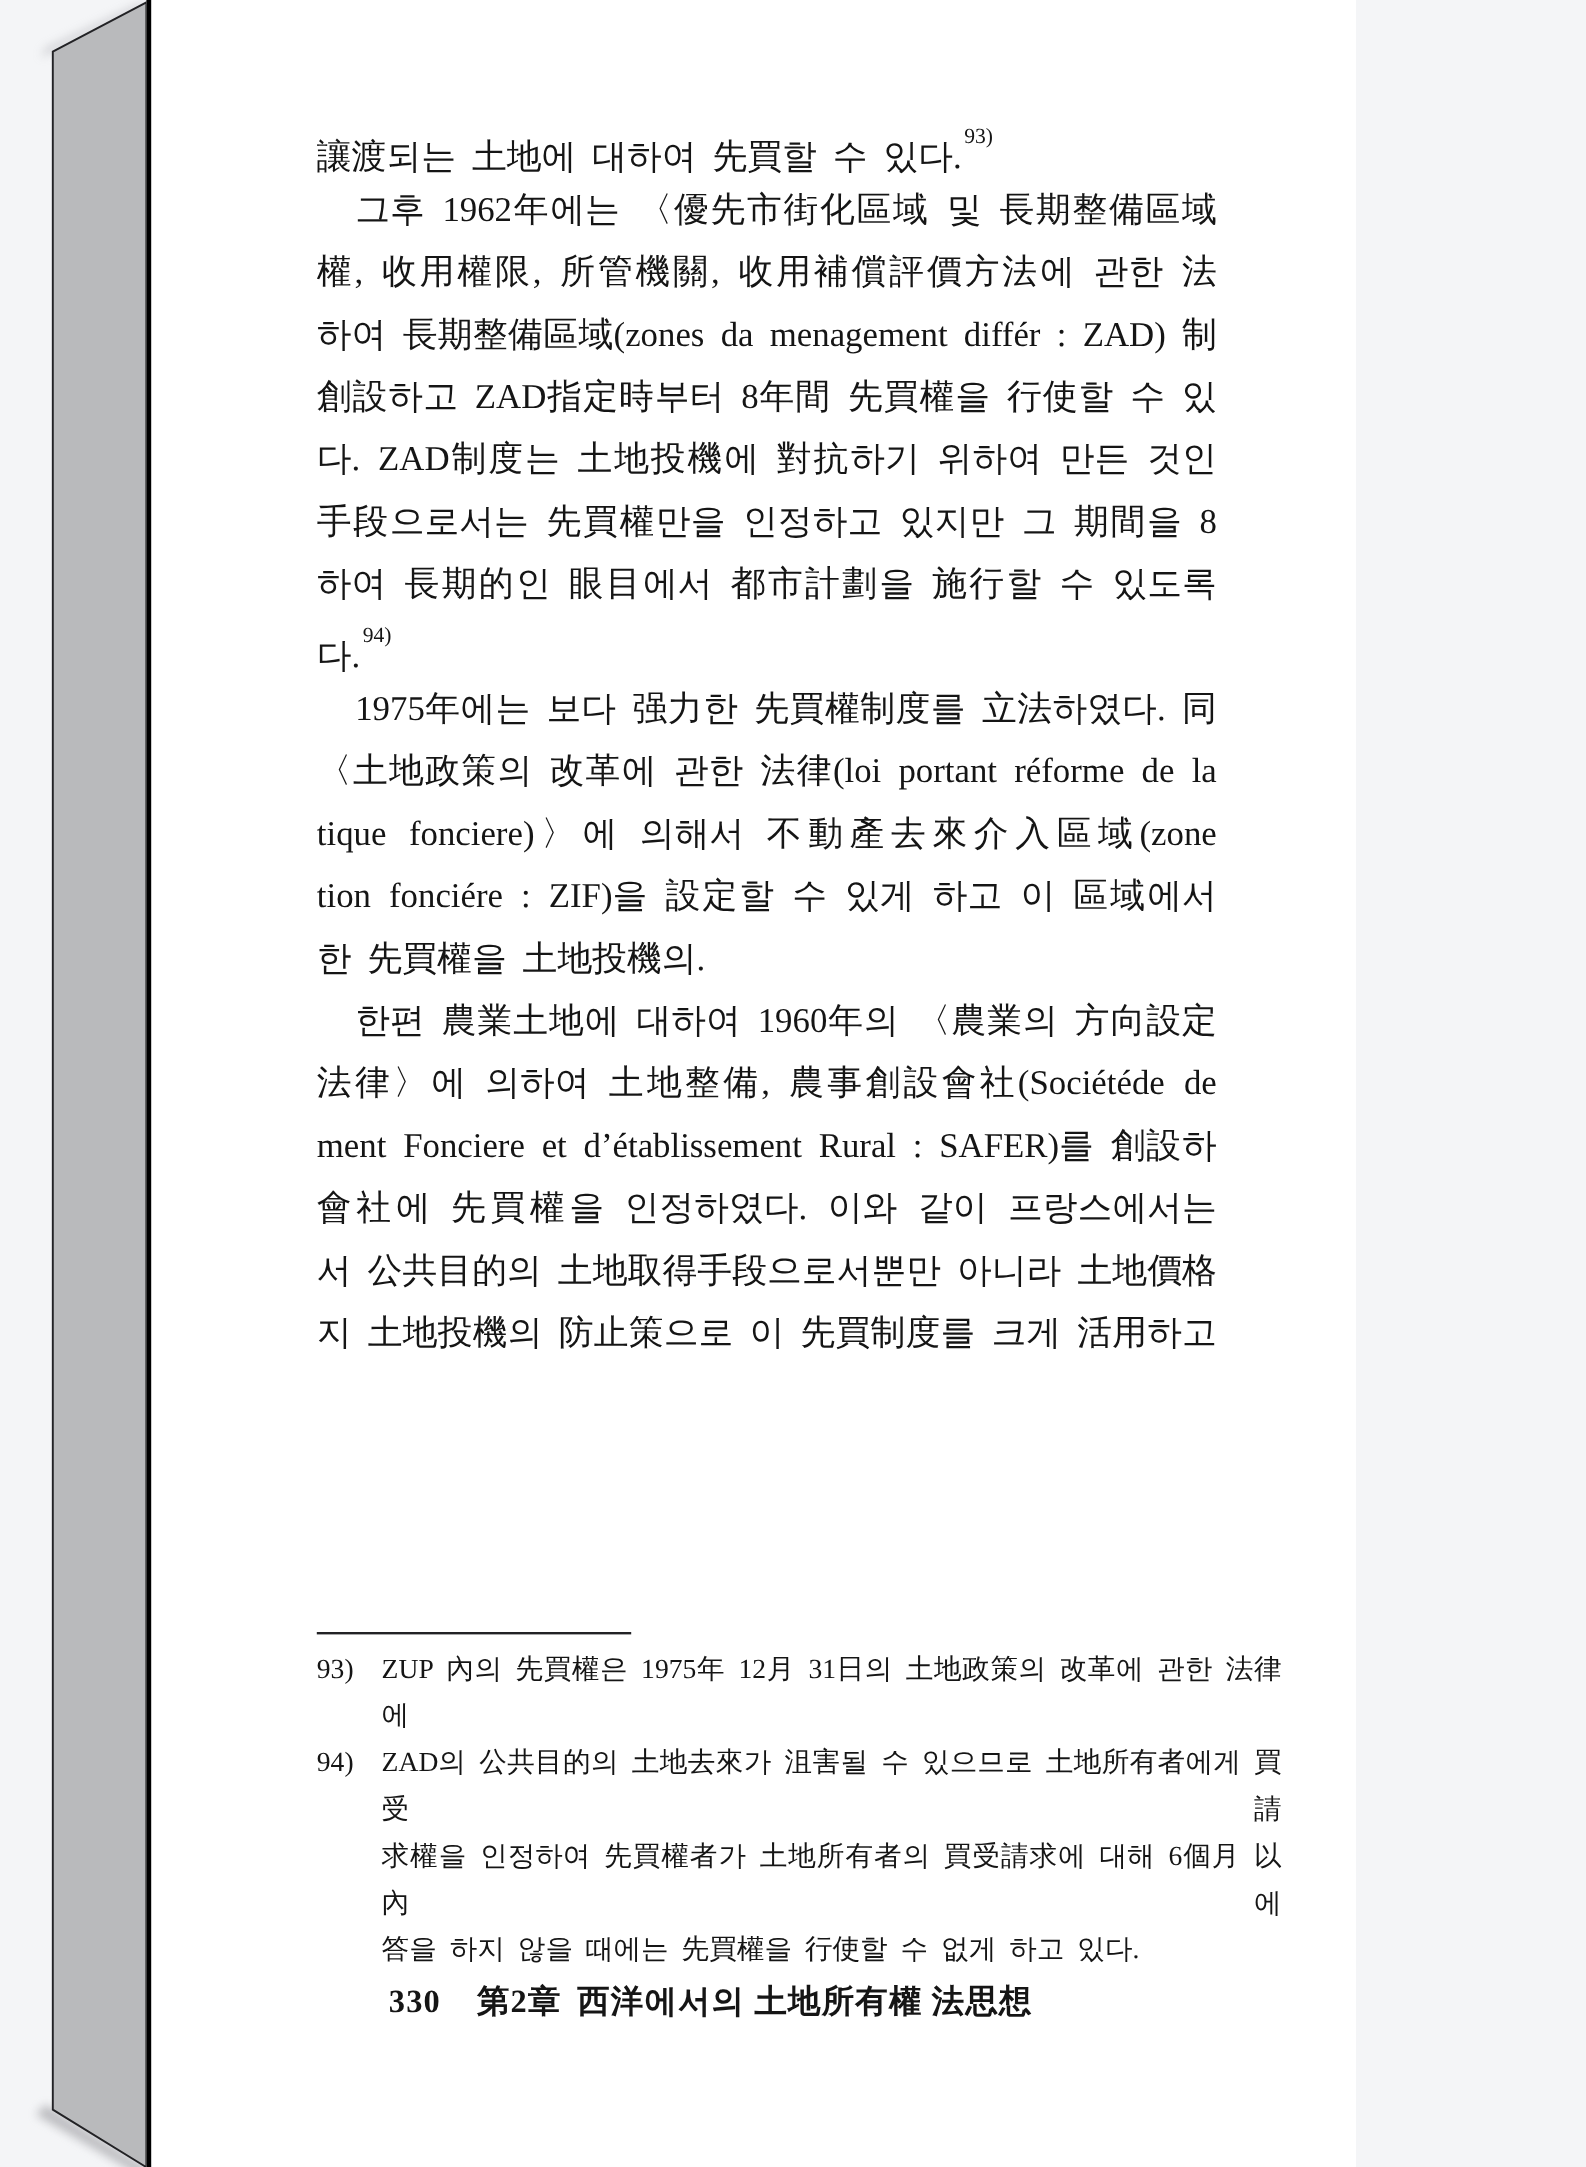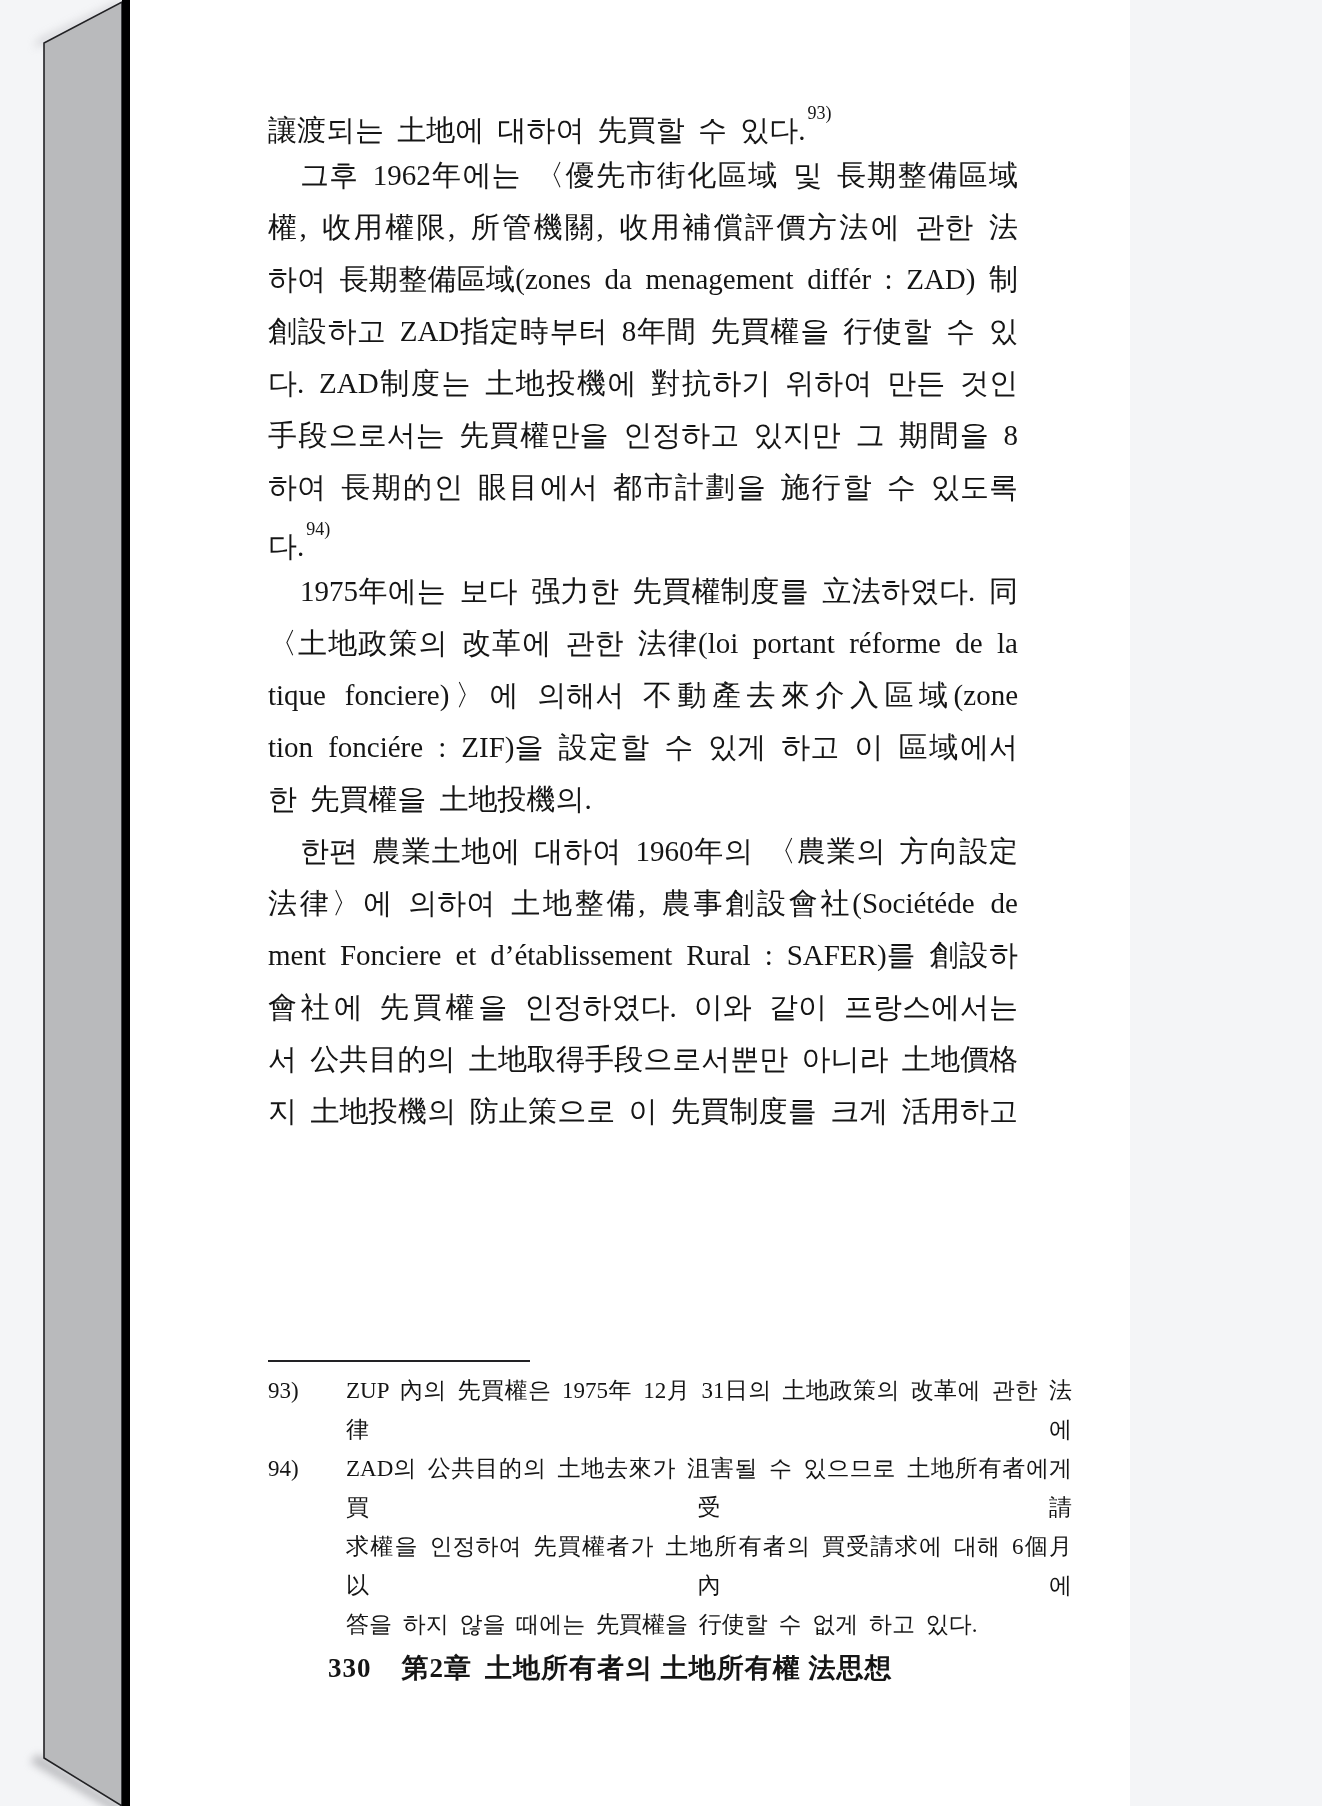--- a/index.html
+++ b/index.html
@@ -13,21 +13,21 @@
   }
   #book-edge-svg {
     position: absolute; left: 0; top: 0;
     width: 1322px; height: 1806px;
   }
   #page {
     position: absolute;
     left: 122px; top: 0;
     width: 1008px; height: 1806px;
     background: #ffffff;
-    border-left: 8px solid #000000;
+    border-left: 4px solid #000000;
     box-sizing: border-box;
   }
   #body-text {
     position: absolute;
     left: 138px; top: 97px;
     width: 750px;
   }
   .line {
     height: 52px;
     line-height: 52px;
@@ -60,21 +60,20 @@
     flex: 0 0 54px;
     font-size: 23px;
     line-height: 39px;
   }
   .fn-body { flex: 1 1 auto; }
   .fn-line {
     font-size: 23px;
     line-height: 39px;
     word-spacing: 5px;
     overflow: hidden;
-    margin-left: 24px;
   }
   #page-footer {
     position: absolute;
     left: 198px; top: 1650px;
     font-size: 27px;
     font-weight: 700;
     letter-spacing: 1px;
     white-space: nowrap;
   }
   #page-footer .pn { margin-right: 30px; text-align: center; }
@@ -133,16 +132,16 @@
       <span class="fn-marker">94)</span>
       <div class="fn-body">
         <div class="fn-line fill">ZAD의 公共目的의 土地去來가 沮害될 수 있으므로 土地所有者에게 買受請</div>
         <div class="fn-line fill">求權을 인정하여 先買權者가 土地所有者의 買受請求에 대해 6個月 以內에</div>
         <div class="fn-line">答을 하지 않을 때에는 先買權을 行使할 수 없게 하고 있다.</div>
       </div>
     </div>
   </div>
 
   <div id="page-footer">
-    <span class="pn">330</span><span class="ch">第2章</span><span>土地所有者의 土地所有權 法思想</span>
+    <span class="pn">330</span><span class="ch">第2章</span><span>西洋에서의 土地所有權 法思想</span>
   </div>
 
 </div>
 
 </body></html>

